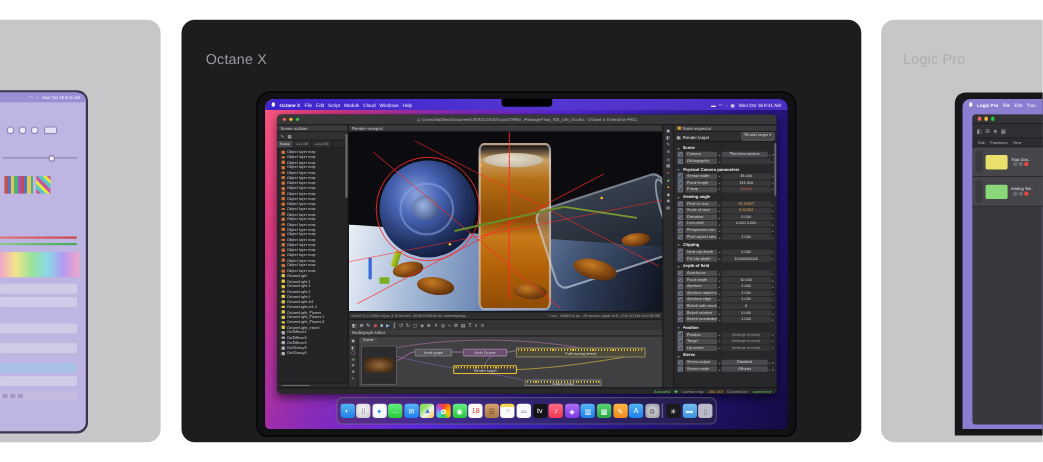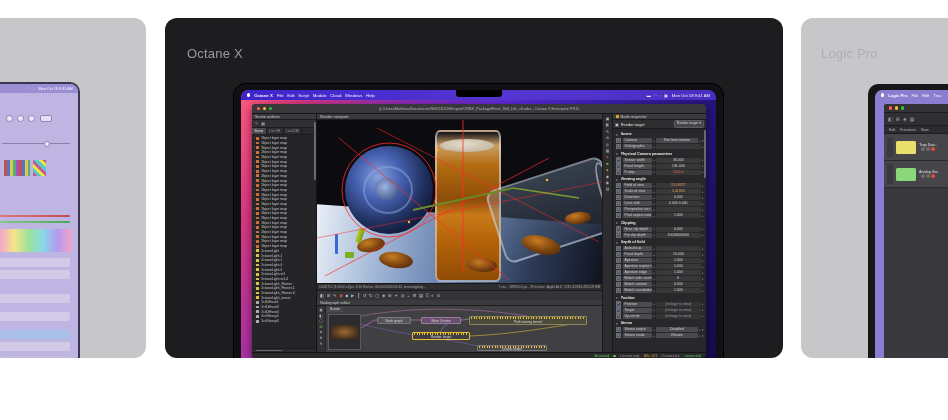--- a/index.html
+++ b/index.html
@@ -1,17 +1,17 @@
 <!DOCTYPE html>
 <html><head>
 <meta charset="utf-8">
 <style>
   html,body{margin:0;padding:0;background:#fff;font-family:"Liberation Sans",sans-serif;}
   .stage{position:relative;width:948px;height:420px;overflow:hidden;background:#fff;}
-  .card{position:absolute;top:18px;height:340px;border-radius:12px;overflow:hidden;}
+  .card{position:absolute;top:18px;height:384px;border-radius:12px;overflow:hidden;}
   .side-card{background:#c7c7c9;}
   .main-card{left:165px;width:618px;background:#1d1d1f;}
   .card-title{position:absolute;font-size:13px;letter-spacing:.2px;}
   .main-card .card-title{left:22px;top:28px;color:#9a9aa0;}
   .right-card .card-title{left:20px;top:28px;color:#aeaeb2;}
 
   
   .macbook{position:absolute;left:69px;top:66px;width:489px;height:312px;background:#111014;border-radius:12px 12px 9px 9px;box-shadow:0 0 0 1px #000;}
   .mb-screen{position:absolute;left:7px;top:6px;width:475px;height:300px;border-radius:8px 8px 4px 4px;overflow:hidden;
     background:linear-gradient(115deg,#ff5a7e 0%,#d8387f 10%,#8a2bb8 28%,#5a28d8 45%,#3a1fb0 60%,#241478 78%,#150b45 100%);}

